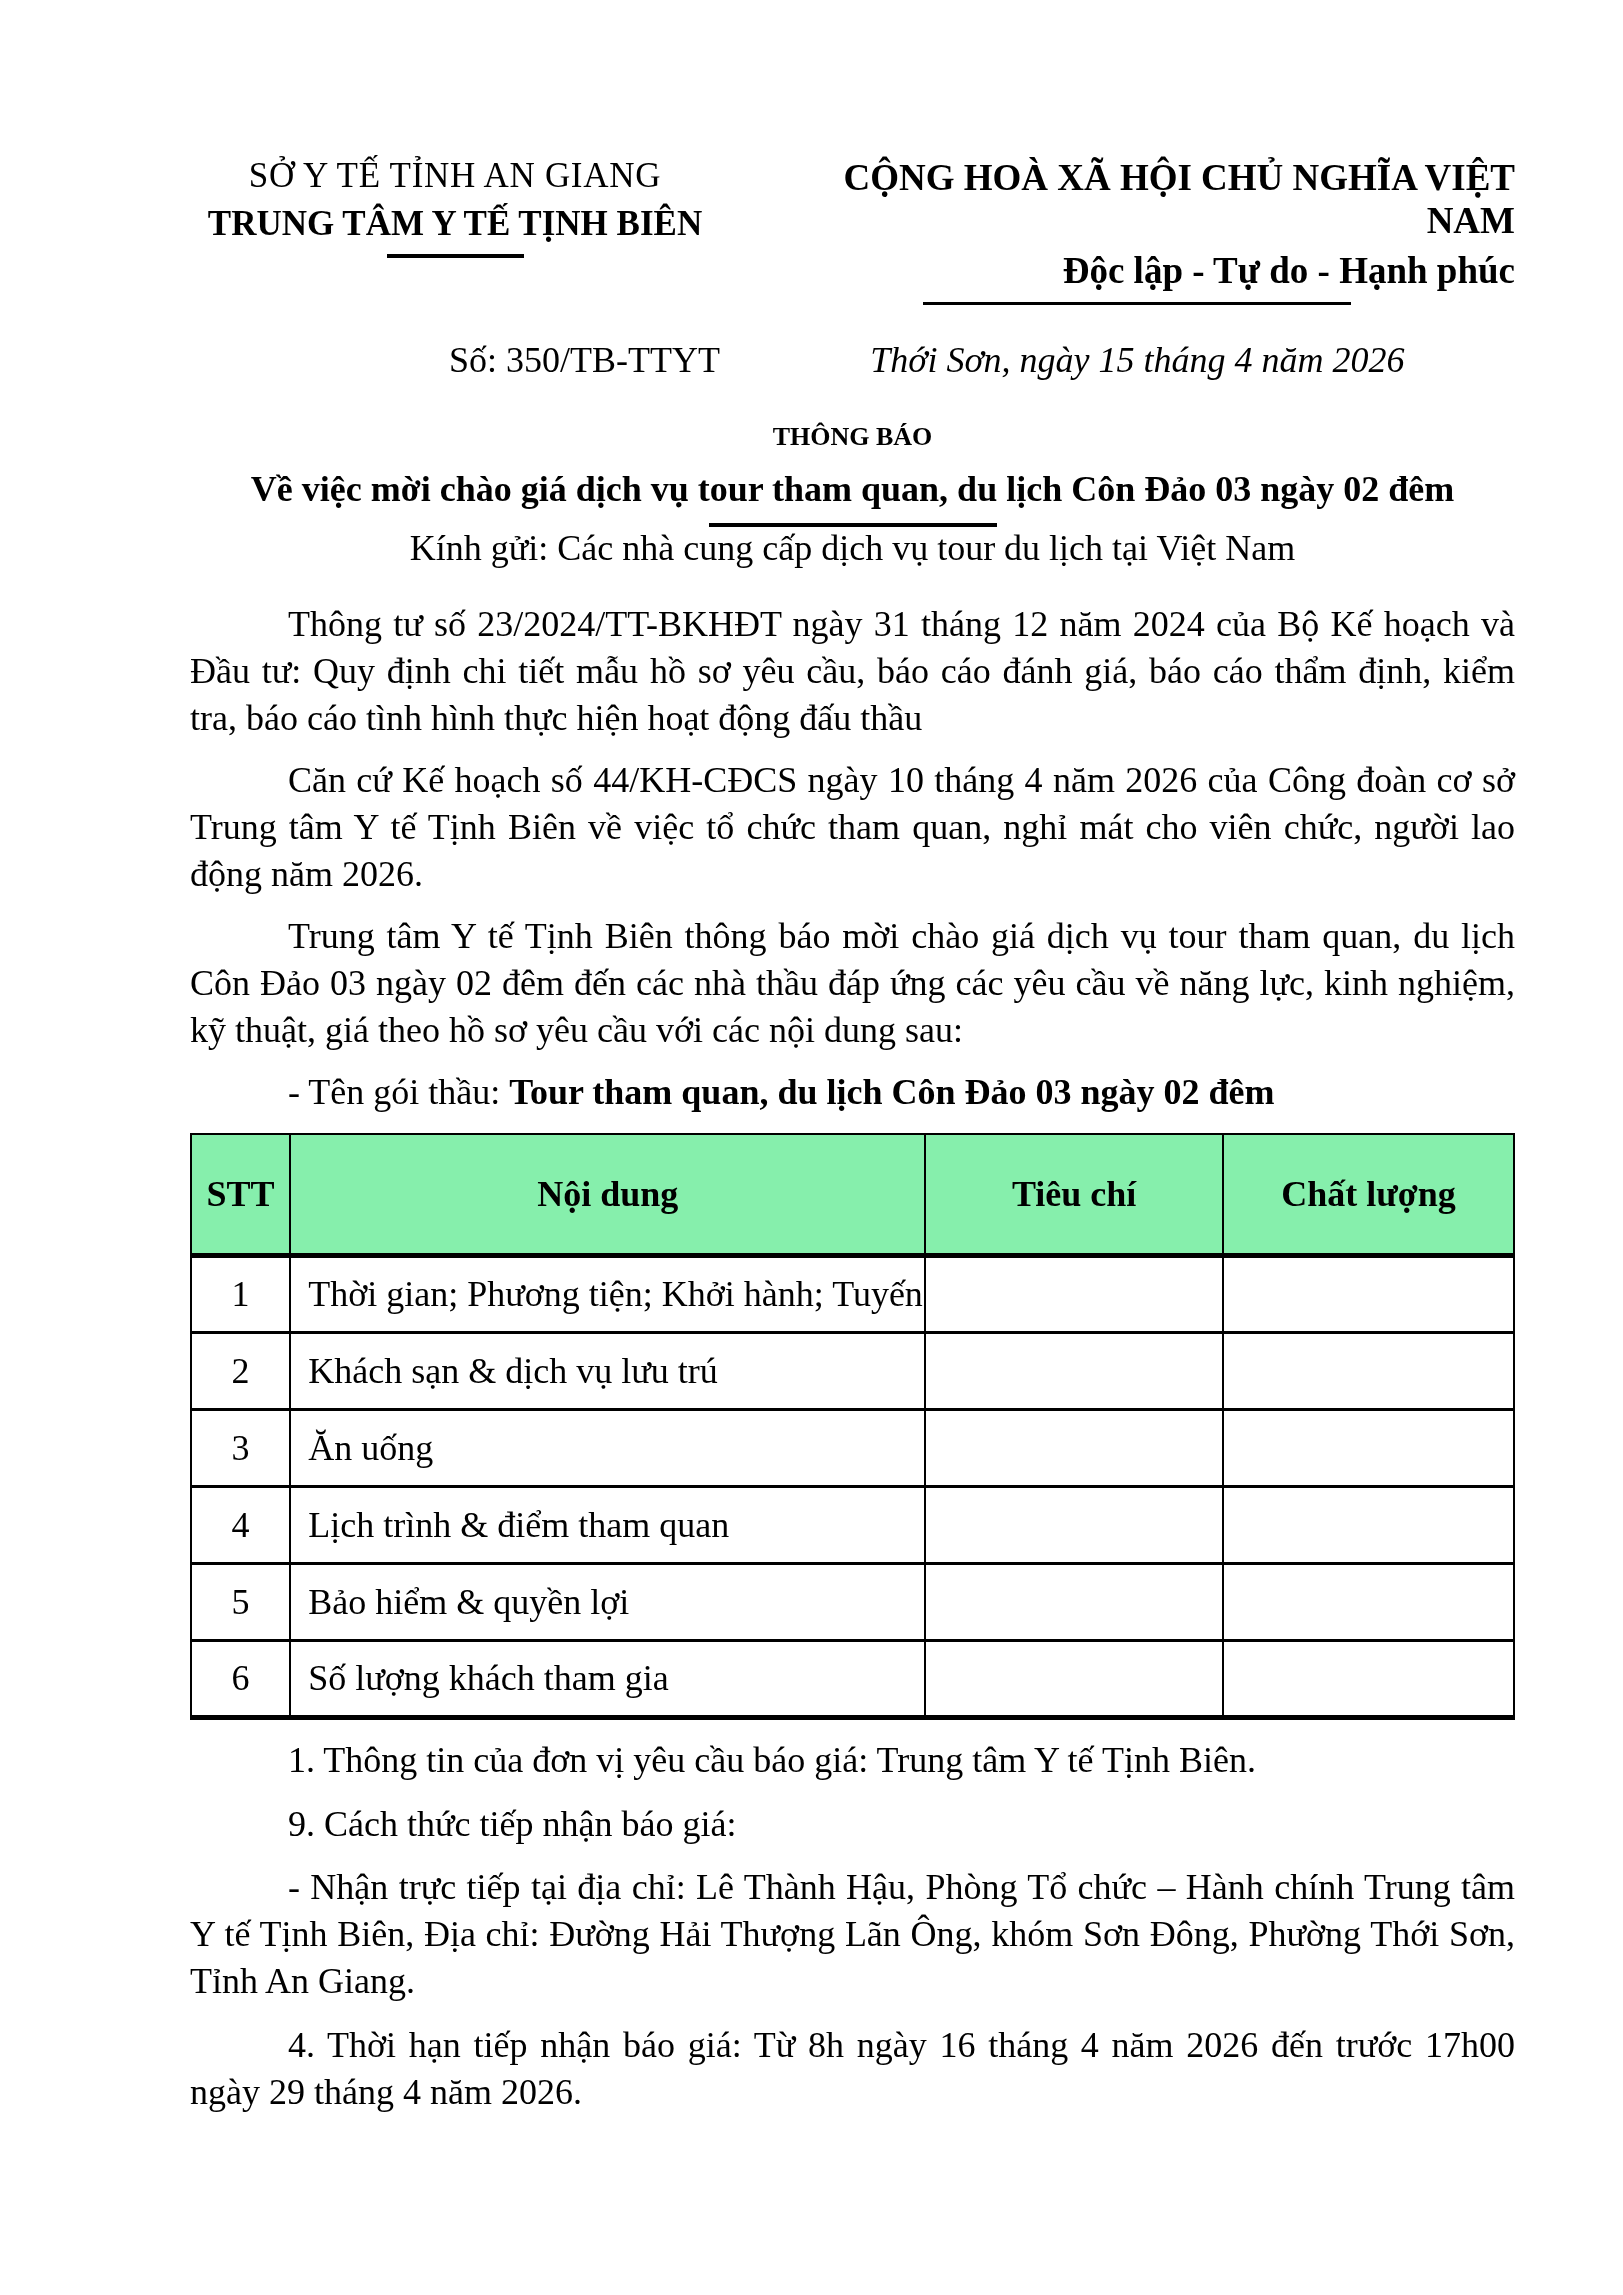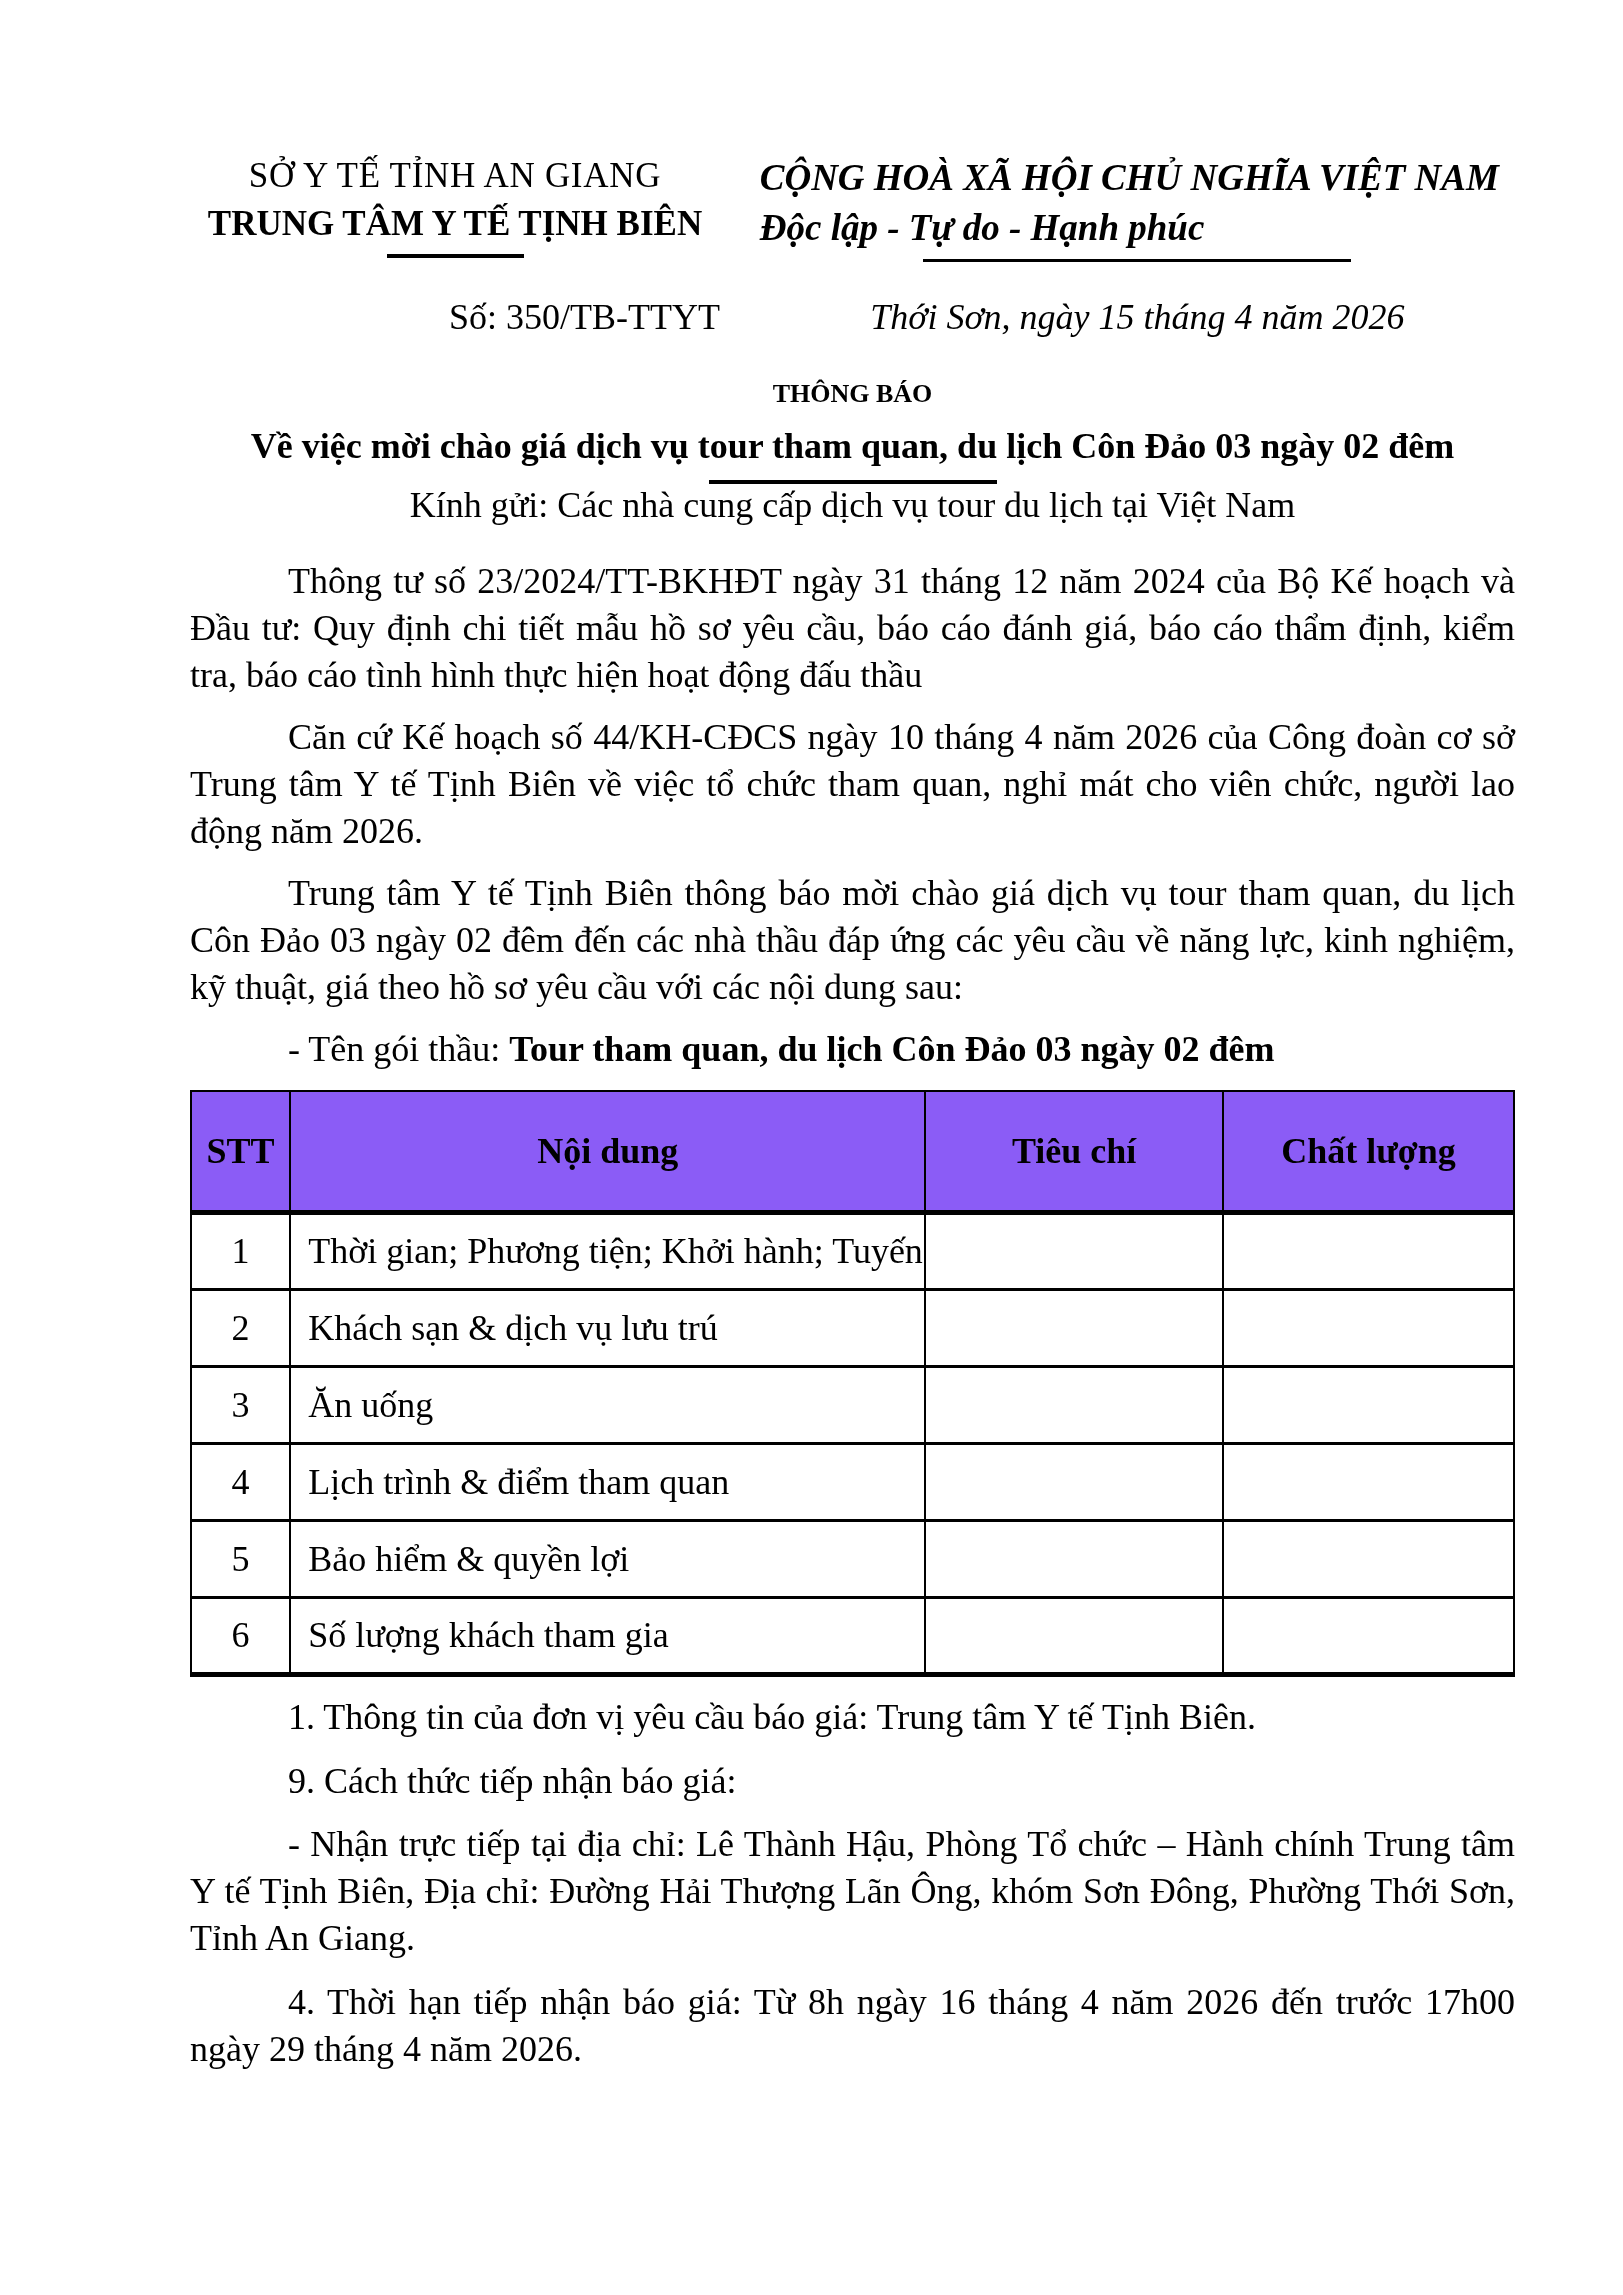--- a/index.html
+++ b/index.html
@@ -14,21 +14,21 @@
   }
   .page {
     width: 1623px;
     height: 2295px;
     padding: 156px 108px 15px 190px;
   }
 
   
   .hdr { display: flex; justify-content: space-between; align-items: flex-start; }
   .hdr-left  { width: 40%; text-align: center; }
-  .hdr-right { width: 57%; text-align: left; font-style: italic; }
+  .hdr-right { width: 57%; text-align: right; }
   .org-parent { font-size: 35px; letter-spacing: 0.7px; }
   .org-unit   { font-size: 35px; font-weight: bold; margin-top: 7.9px; }
   .national-motto { font-size: 37px; font-weight: bold; margin-top: 6.5px; }
   .country { font-size: 37px; font-weight: bold; }
   .rule { background: #000; height: 3.3px; margin: 10.5px auto 0; }
   .rule-left  { width: 137px; }
   .rule-right { width: 428px; }
 
   .meta-row { display: flex; justify-content: space-between; margin-top: 34px; }
   .meta-left  { width: 40%; text-align: right; }
@@ -59,21 +59,21 @@
   }
   table.spec col.c-stt  { width: 7.5%; }
   table.spec col.c-nd   { width: 48%; }
   table.spec col.c-tc   { width: 22.5%; }
   table.spec col.c-cl   { width: 22%; }
   table.spec th, table.spec td {
     border: 2.6px solid #000;
     vertical-align: middle;
   }
   table.spec thead th {
-    background: #8b5cf6;
+    background: #86efac;
     font-weight: bold;
     height: 121px;
     text-align: center;
     border-bottom: 5.9px solid #000;
   }
   table.spec tbody td { height: 77px; border-top-width: 3.9px; border-bottom-width: 3.9px; }
   table.spec tbody tr:last-child td { border-bottom-width: 5.9px; }
   td.cell-stt { text-align: center; }
   td.cell-nd  { text-align: left; padding-left: 17px; }
 

